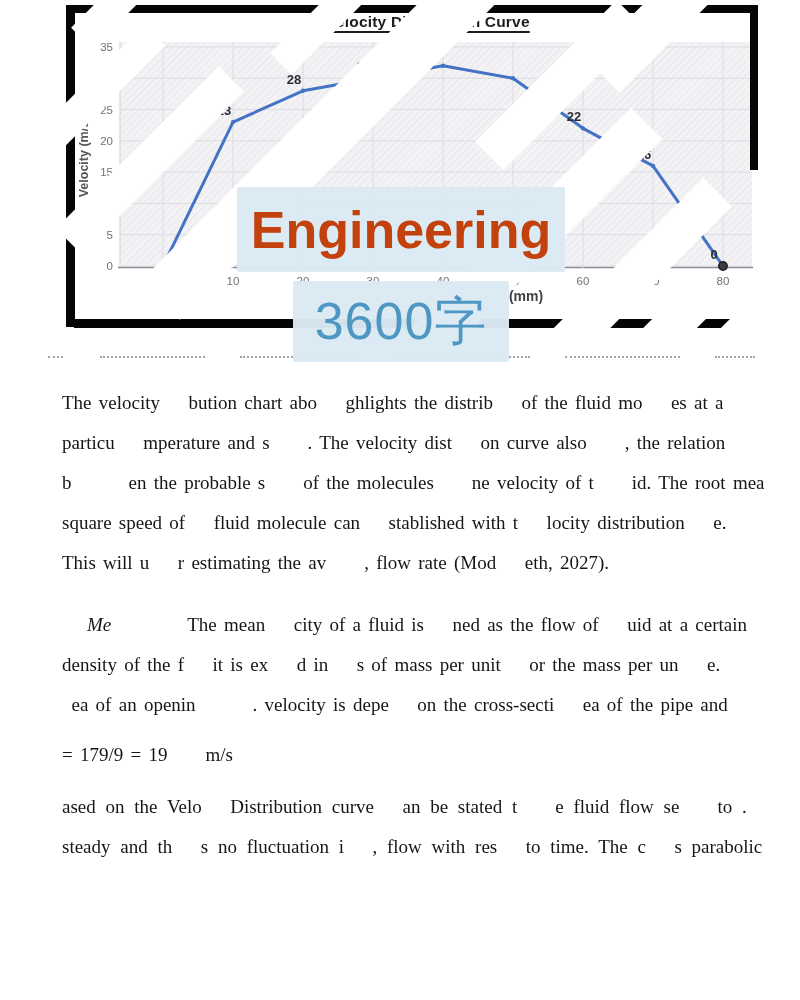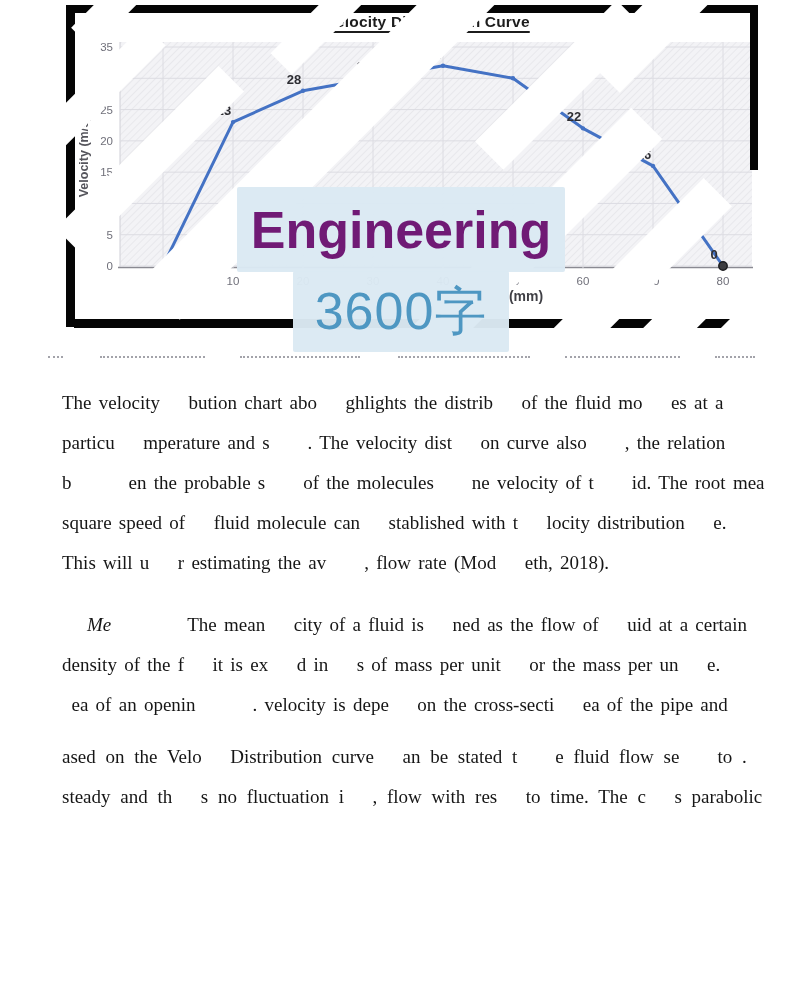--- a/index.html
+++ b/index.html
@@ -25,22 +25,22 @@
   
   #stripes{position:absolute;left:0;top:0;width:800px;height:348px;overflow:hidden;
     z-index:3;pointer-events:none;}
   .slash{position:absolute;background:#ffffff;transform:rotate(-45deg);}
 
   
   #watermark{position:absolute;z-index:4;}
   .wm-box{position:absolute;background:rgba(219,233,243,.97);border-radius:2px;
     display:flex;align-items:center;justify-content:center;}
   #wm-box1{left:237px;top:187px;width:328px;height:85px;}
-  #wm-box2{left:293px;top:271px;width:216px;height:81px;}
-  #wm-line1{font-size:52px;font-weight:700;color:#701a75;letter-spacing:0;}
+  #wm-box2{left:293px;top:281px;width:216px;height:81px;}
+  #wm-line1{font-size:52px;font-weight:700;color:#c2410c;letter-spacing:0;}
   #wm-line2{font-size:52px;font-weight:400;color:#4e97c2;letter-spacing:1px;}
 
   
   .divider-seg{position:absolute;top:356px;height:3px;border-top:2px dotted #a3a3aa;z-index:1;}
 
   
   #doc{position:absolute;left:62px;top:383px;width:710px;z-index:1;
     font-family:"Liberation Serif",serif;font-size:19px;color:#161616;}
   .line{white-space:nowrap;line-height:40px;height:40px;word-spacing:2.5px;overflow:hidden;}
   .para{margin:0;}
@@ -168,26 +168,29 @@
       <div class="divider-seg" style="left: 565px; width: 115px;"></div>
       <div class="divider-seg" style="left: 715px; width: 40px;"></div>
     </div>
 
   <div id="doc">
       <div class="para para-0">
         <div class="line">The velocity  bution chart abo  ghlights the distrib  of the fluid mo  es at a</div>
         <div class="line">particu  mperature and s  . The velocity dist  on curve also  , the relation</div>
         <div class="line">b   en the probable s  of the molecules  ne velocity of t  id. The root mea</div>
         <div class="line">square speed of  fluid molecule can  stablished with t  locity distribution  e.</div>
-        <div class="line">This will u  r estimating the av  , flow rate (Mod  eth, 2018).</div>
+        <div class="line">This will u  r estimating the av  , flow rate (Mod  eth, 2027).</div>
       </div>
       <div class="para para-1">
         <div class="line"><span class="lead-i">Me</span>    The mean  city of a fluid is  ned as the flow of  uid at a certain</div>
         <div class="line">density of the f  it is ex  d in  s of mass per unit  or the mass per un  e.</div>
         <div class="line"> ea of an openin   . velocity is depe  on the cross-secti  ea of the pipe and</div>
+      </div>
+      <div class="para para-4">
+        <div class="line">= 179/9 = 19  m/s</div>
       </div>
       <div class="para para-6">
         <div class="line">ased on the Velo  Distribution curve  an be stated t  e fluid flow se  to .</div>
         <div class="line">steady and th  s no fluctuation i  , flow with res  to time. The c  s parabolic</div>
       </div>
     </div>
 
 </div>
 
 </body></html>

